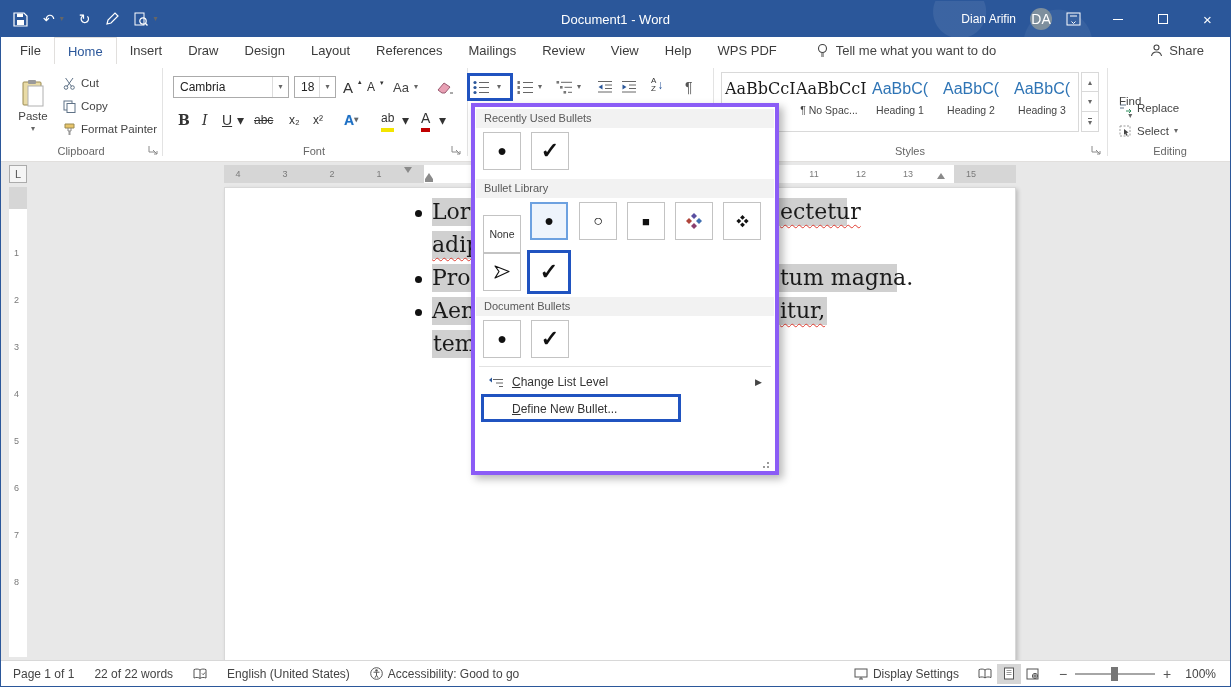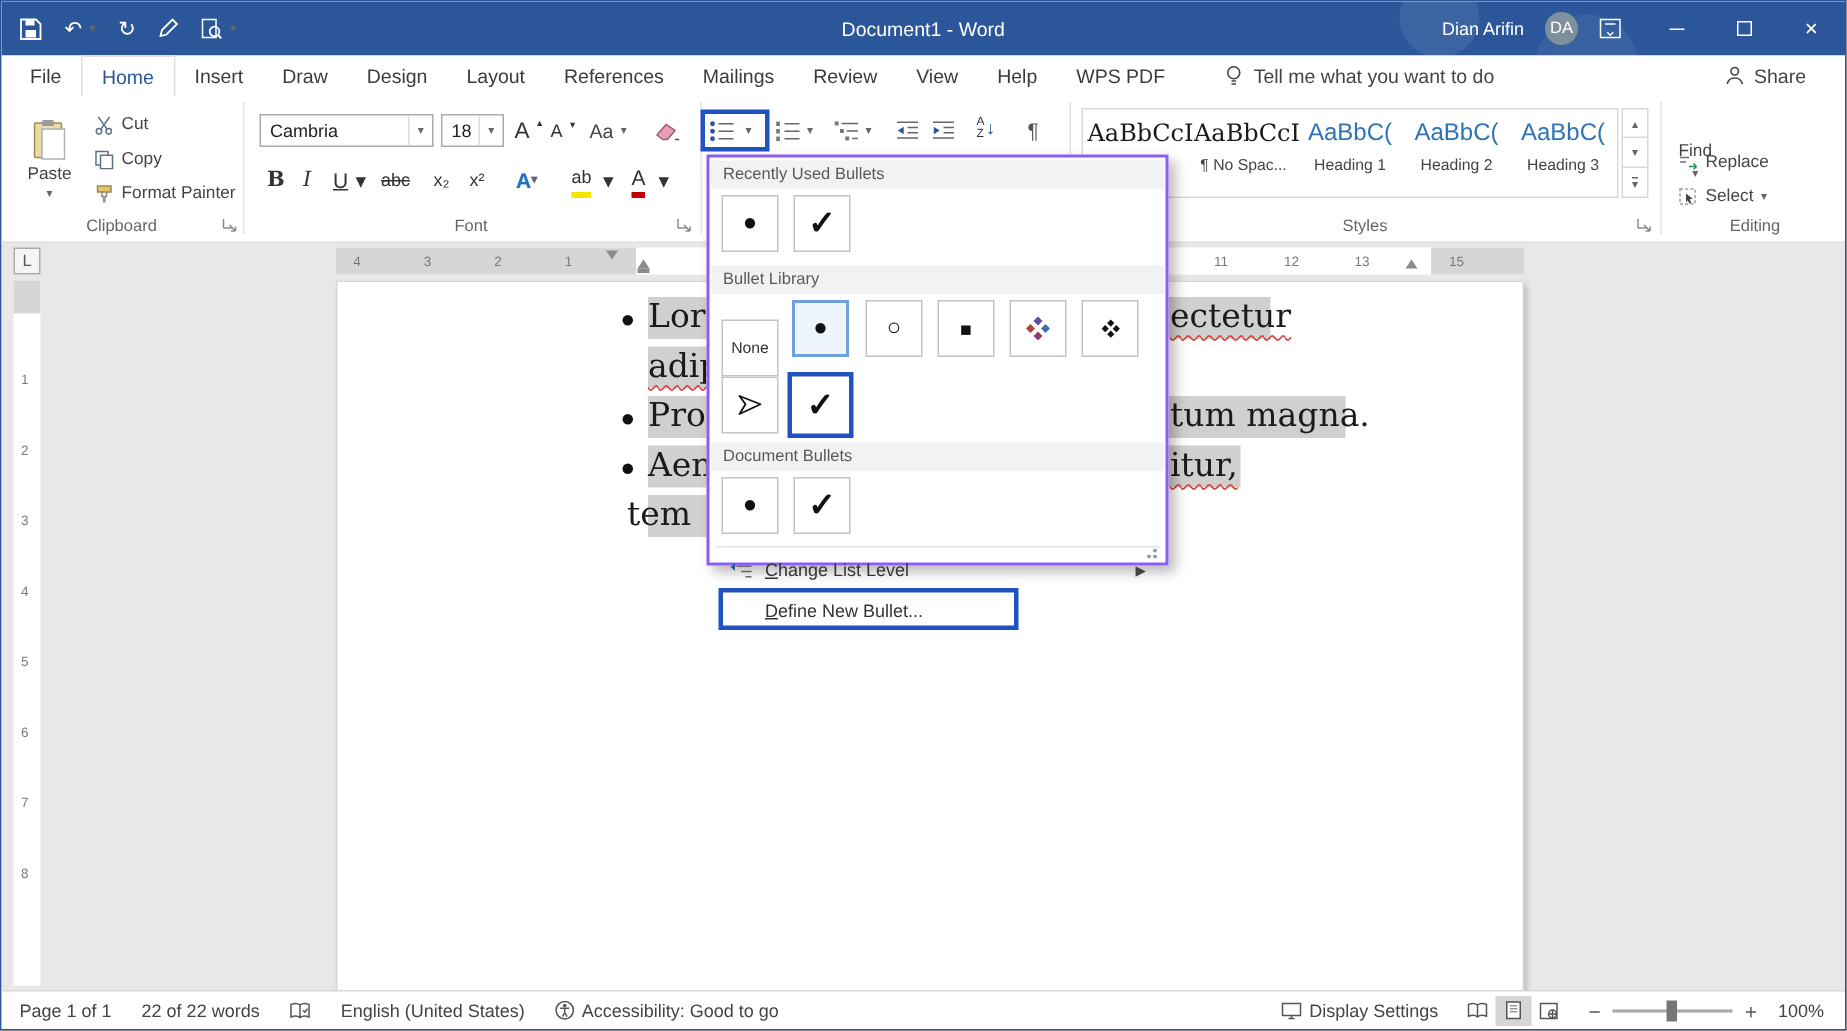--- a/index.html
+++ b/index.html
@@ -18,21 +18,21 @@
     background-image:radial-gradient(circle at 78% 30%, rgba(255,255,255,.08) 0 26px, transparent 27px),
                      radial-gradient(circle at 86% 120%, rgba(255,255,255,.06) 0 34px, transparent 35px);
   }
   .qat { display:flex; align-items:center; gap:15px; padding-left:12px; font-size:14px; }
   .qat .g { cursor:default; }
   .qat .car { font-size:8px; margin-left:-10px; }
   .tb-title { position:absolute; left:0; right:0; text-align:center; font-size:13px; pointer-events:none; }
   .tb-right { margin-left:auto; display:flex; align-items:center; gap:14px; }
   .tb-user { font-size:12px; }
   .avatar { width:22px; height:22px; border-radius:50%; background:#7e8f9d; color:#fff;
-    font-size:11px; display:flex; align-items:center; justify-content:center; }
+    font-size:14px; display:flex; align-items:center; justify-content:center; }
   .winbtns { display:flex; }
   .winbtn { width:45px; height:36px; display:flex; align-items:center; justify-content:center; font-size:15px; }
   .minbar { width:10px; height:1px; background:#fff; display:block; }
   .maxbox { width:10px; height:10px; border:1px solid #fff; display:block; }
 
   
   .tabrow { position:absolute; top:36px; left:0; width:100%; height:27px; background:#fff;
     display:flex; align-items:stretch; font-size:13px; color:#3b3b3b; padding-left:6px; }
   .tab { display:flex; align-items:center; padding:12px 13px; cursor:default; }
   .tab.active { color:#2b579a; border:1px solid #e1dfdd; border-bottom:none; background:#fff; }
@@ -92,22 +92,22 @@
     border-top:1px solid #d8d8d8; display:flex; align-items:center; font-size:12px; color:#444; }
   .sb-l { display:flex; align-items:center; gap:20px; padding-left:12px; }
   .sb-r { margin-left:auto; display:flex; align-items:center; gap:14px; padding-right:14px; }
   .sbitem { display:flex; align-items:center; gap:5px; }
   .viewbtn { width:24px; height:20px; display:flex; align-items:center; justify-content:center; }
   .viewbtn.active { background:#d6d6d6; }
   .ztrack { position:relative; width:80px; height:2px; background:#a6a6a6; }
   .zthumb { position:absolute; left:36px; top:-6px; width:7px; height:14px; background:#767676; }
 
   
-  .menu { position:absolute; left:470px; top:102px; width:308px; height:274px; background:#fff;
-    border:2px solid #8b5cf6; box-shadow:4px 4px 8px rgba(0,0,0,.28); z-index:60; font-size:12px; }
+  .menu { position:absolute; left:470px; top:102px; width:308px; height:372px; background:#fff;
+    border:4px solid #8b5cf6; box-shadow:4px 4px 8px rgba(0,0,0,.28); z-index:60; font-size:12px; }
   .mhead { position:absolute; left:1px; right:1px; height:19px; background:#f2f2f2; color:#595959;
     font-size:11px; line-height:19px; padding-left:8px; }
   .tile { position:absolute; width:38px; height:38px; border:1px solid #c3c3c3; background:#fff;
     display:flex; align-items:center; justify-content:center; font-size:16px; color:#111; }
   .tile .chk { font-size:22px; font-weight:bold; }
   .tile.cursel { border:2px solid #6da1e0; background:#eef4fc; }
   .tile.annot { width:44px; height:44px; border:3px solid #2053c0; }
   .mitem { position:absolute; left:1px; right:1px; height:25px; display:flex; align-items:center; color:#333; }
   .mitem .mtext { display:inline-block; margin-left:36px; }
   .mitem .mtext::first-letter { text-decoration:underline; }
@@ -512,21 +512,21 @@
 
       <div class="dline" style="top:109px;">
         <span class="lbullet" style="left:190px;"></span>
         <div class="selrect" style="left:207px; width:395px;"></div>
         <span class="frag" style="left:207px;">Aen</span>
         <span class="frag sp" style="left:555px;">itur,</span>
       </div>
 
       <div class="dline" style="top:142px;">
         <div class="selrect" style="left:207px; width:47px;"></div>
-        <span class="frag" style="left:193px;">tem</span>
+        <span class="frag" style="left:208px;">tem</span>
       </div>
     </div>
   </div>
 
   <div class="menu">
     <div class="mhead" style="top:2px;">Recently Used Bullets</div>
     <div class="tile" style="left:8px; top:25px;">
         <span>●</span>
       </div>
     <div class="tile" style="left:56px; top:25px;">

